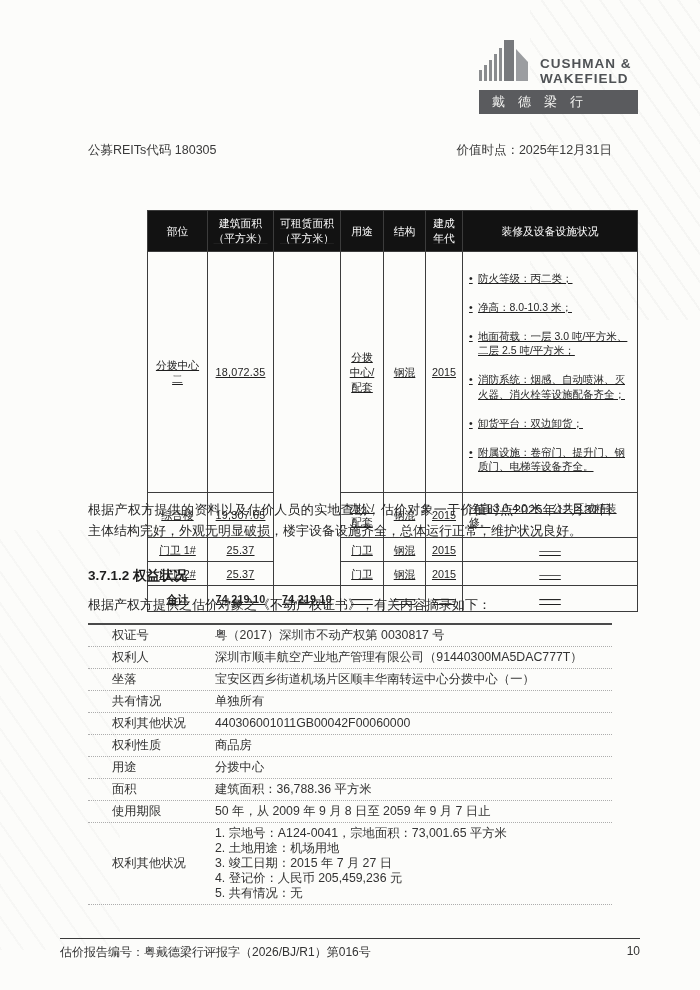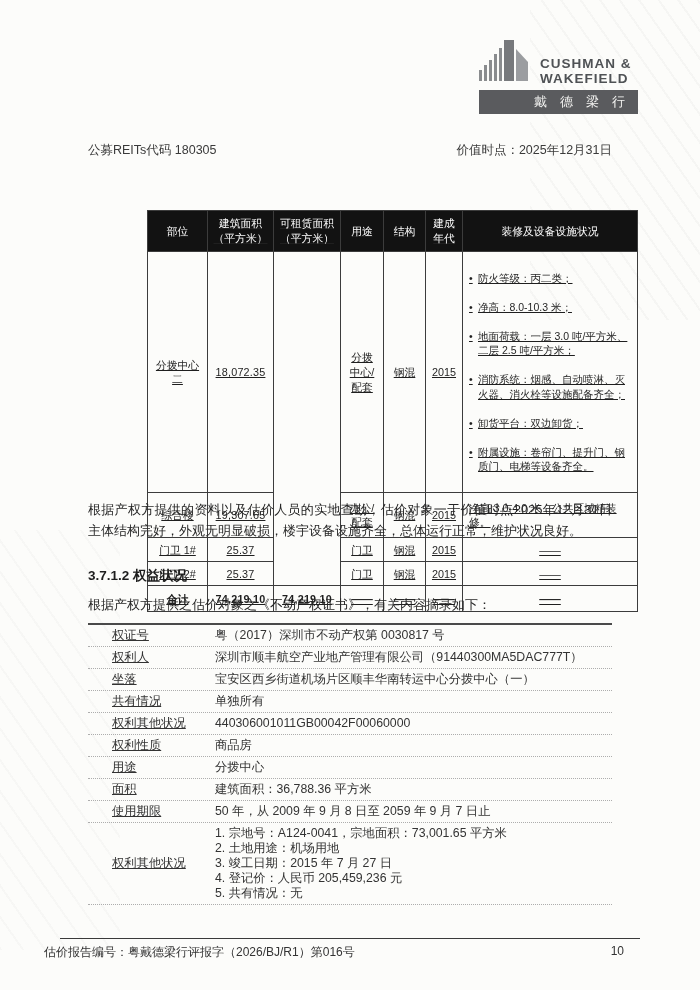--- a/index.html
+++ b/index.html
@@ -11,21 +11,21 @@
   
   .artifact-tr{position:absolute;top:0;right:0;width:170px;height:320px;
     background:repeating-linear-gradient(55deg,rgba(130,130,130,0.055) 0 2px,transparent 2px 16px);}
   .artifact-bl{position:absolute;bottom:40px;left:0;width:120px;height:420px;
     background:repeating-linear-gradient(55deg,rgba(130,130,130,0.045) 0 2px,transparent 2px 18px);}
 
   
   .logo{position:absolute;top:36px;left:479px;width:159px;}
   .logo-top{display:flex;align-items:flex-end;gap:7px;}
   .logo-word{font-weight:bold;font-size:13.5px;line-height:14.5px;color:#4f5255;letter-spacing:1px;white-space:pre-line;}
-  .cn-bar{margin-top:4px;background:#5a5b5e;color:#f4f4f2;text-align:right;
+  .cn-bar{margin-top:4px;background:#5a5b5e;color:#f4f4f2;text-align:left;
     font-size:13px;letter-spacing:13px;padding:3px 0 3px 13px;}
 
   .info-row{position:absolute;top:142px;left:88px;width:524px;display:flex;
     justify-content:space-between;font-size:12.5px;color:#3a3a3a;gap:32px;}
 
   
   .btable{position:absolute;top:210px;left:147px;width:490px;border-collapse:collapse;
     table-layout:fixed;font-size:10.8px;color:#1f1f1f;text-decoration:underline;}
   .btable th,.btable td{border:1px solid #3c3c3c;vertical-align:middle;text-align:center;
     padding:2px 3px;white-space:pre-line;line-height:1.35;}
@@ -43,25 +43,25 @@
     text-align:justify;color:#262626;}
   .p1{top:499px;}
   .heading{position:absolute;left:88px;top:567px;font-size:13.5px;font-weight:bold;color:#1d1d1d;}
   .p2{top:594px;}
 
   
   .cert{position:absolute;left:88px;top:623px;width:524px;border-top:2px solid #4a4a4a;
     font-size:12.3px;color:#333;}
   .cert-row{display:flex;align-items:center;border-bottom:1px dotted #adadad;
     padding:3px 0 3px 24px;}
-  .cert-label{width:103px;flex:none;line-height:15px;text-decoration:underline;}
+  .cert-label{width:103px;flex:none;line-height:15px;}
   .cert-value{flex:1;white-space:pre-line;line-height:15px;}
 
   .footer-rule{position:absolute;left:60px;width:580px;top:938px;border-top:1.5px solid #3a3a3a;}
-  .footer-text{position:absolute;left:44px;width:580px;top:944px;display:flex;
+  .footer-text{position:absolute;left:60px;width:580px;top:944px;display:flex;
     justify-content:space-between;font-size:12px;color:#333;}
 </style>
 </head>
 <body>
 
 <div class="page">
   <div class="artifact-tr"></div>
   <div class="artifact-bl"></div>
 
   <div class="logo">

